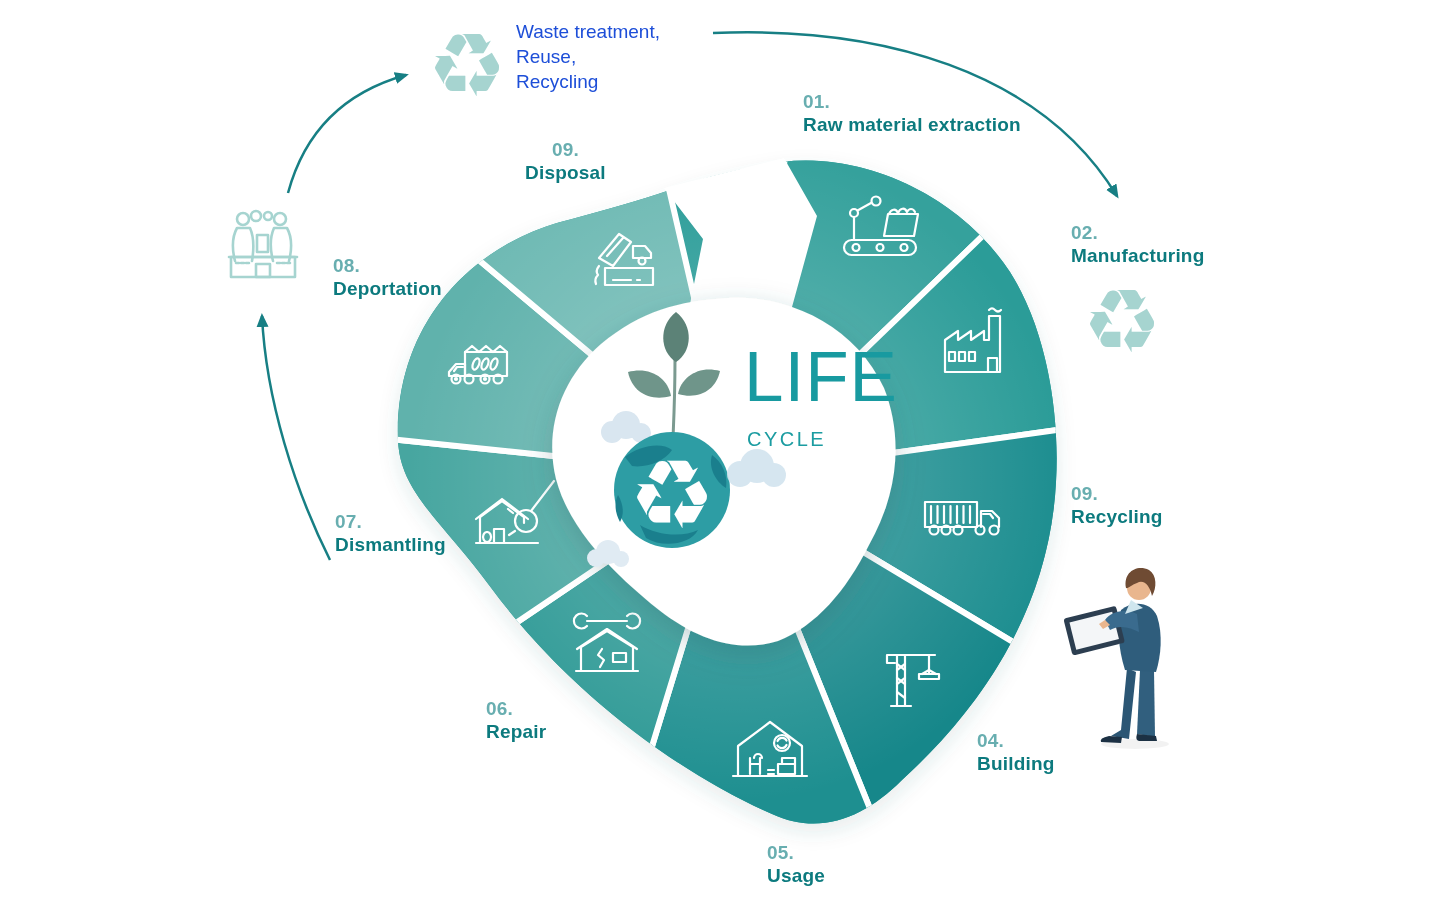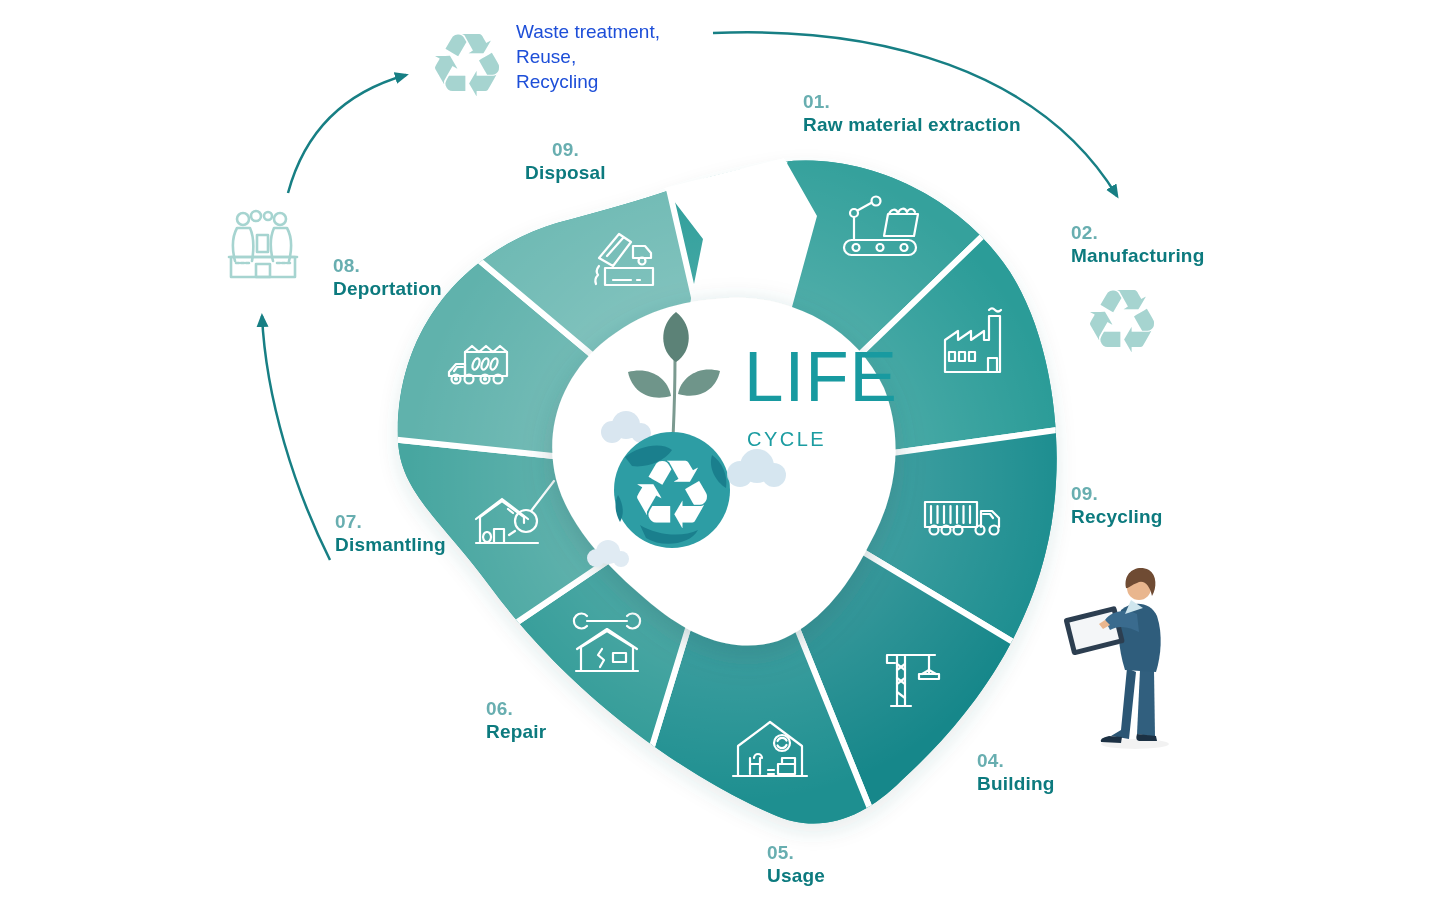--- a/index.html
+++ b/index.html
@@ -268,21 +268,21 @@
     <div class="stage-name">Raw material extraction</div>
   </div>
   <div class="stage-label" style="left:1071px;top:221px;">
     <div class="stage-num">02.</div>
     <div class="stage-name">Manufacturing</div>
   </div>
   <div class="stage-label" style="left:1071px;top:482px;">
     <div class="stage-num">09.</div>
     <div class="stage-name">Recycling</div>
   </div>
-  <div class="stage-label" style="left:977px;top:729px;margin-top:20px;">
+  <div class="stage-label" style="left:977px;top:729px;">
     <div class="stage-num">04.</div>
     <div class="stage-name">Building</div>
   </div>
   <div class="stage-label" style="left:767px;top:841px;">
     <div class="stage-num">05.</div>
     <div class="stage-name">Usage</div>
   </div>
   <div class="stage-label" style="left:486px;top:697px;">
     <div class="stage-num">06.</div>
     <div class="stage-name">Repair</div>

